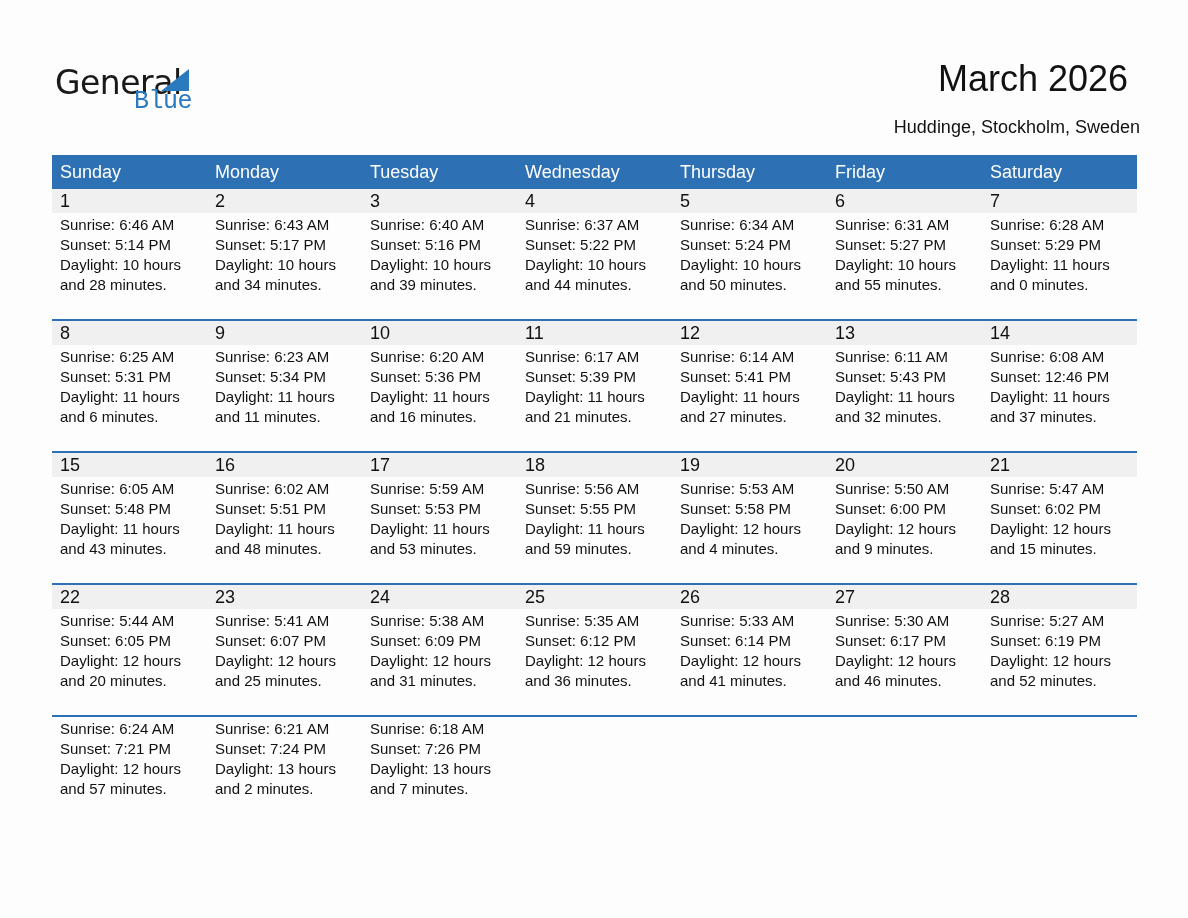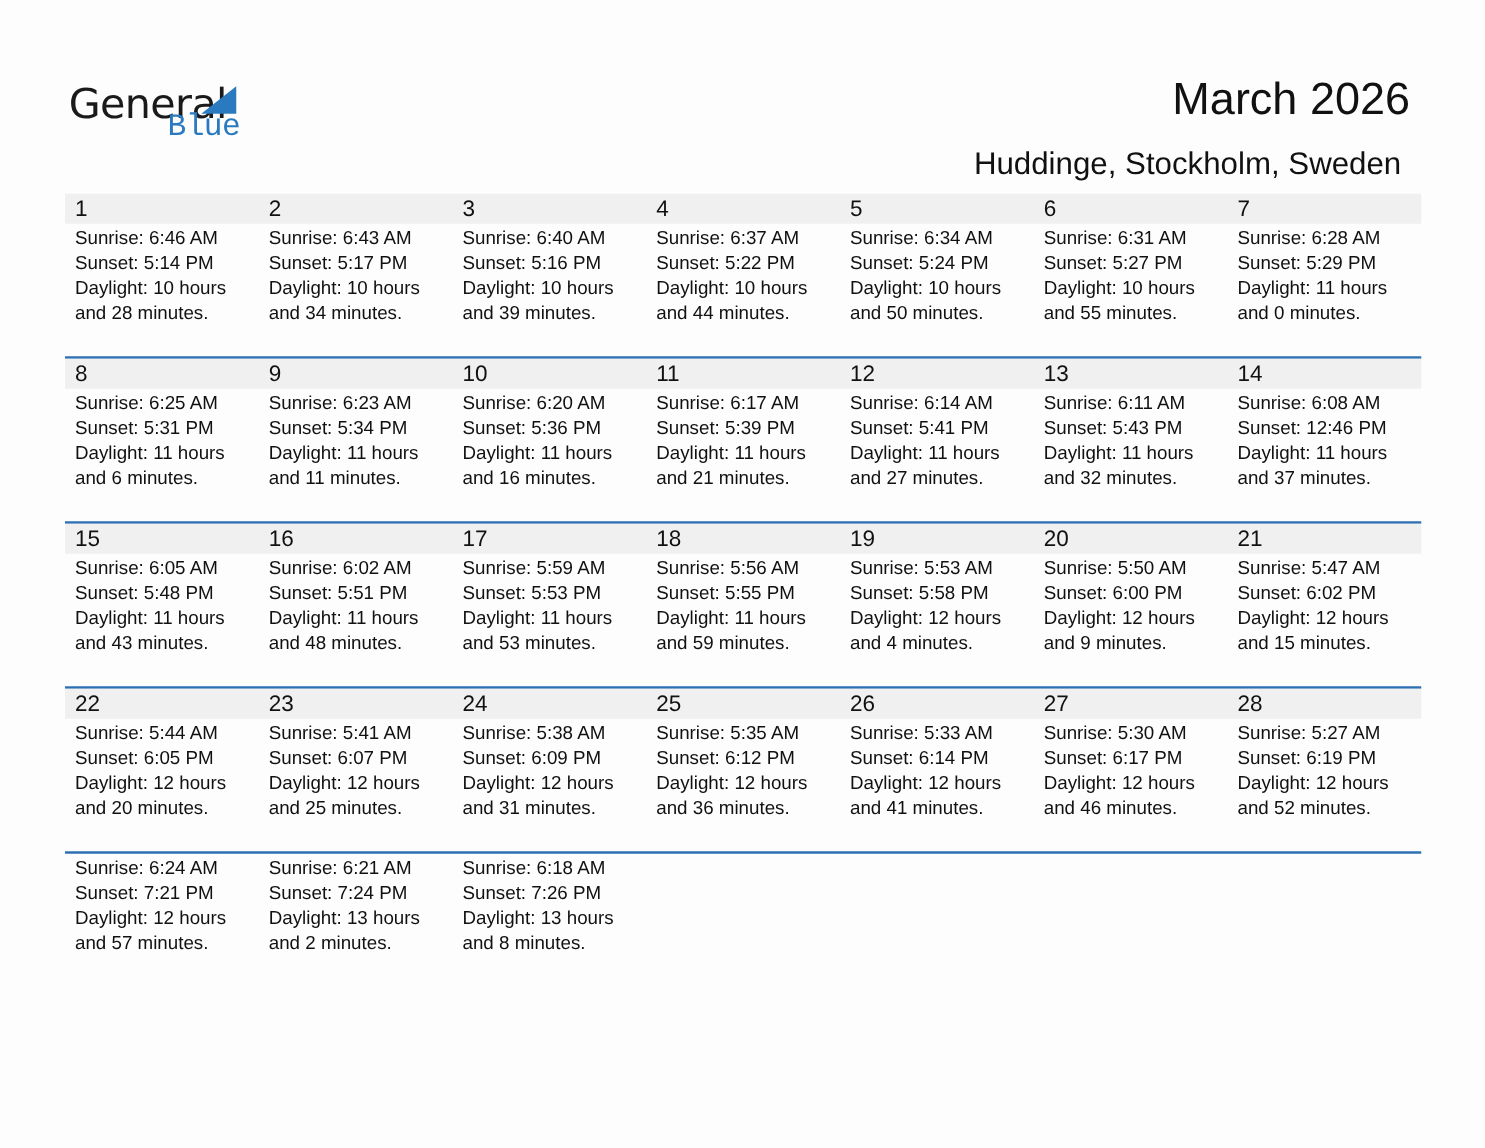--- a/index.html
+++ b/index.html
@@ -3,21 +3,21 @@
   <meta charset="utf-8">
   <style>
     html, body { margin: 0; padding: 0; background: #fdfdfd; }
     body { width: 1188px; height: 918px; position: relative; overflow: hidden; font-family: "Liberation Sans", sans-serif; color: #111; }
     .logo { position: absolute; left: 55px; top: 63px; width: 140px; height: 55px; }
     .logo-general { position: absolute; left: 0; top: 0; font-family: "DejaVu Sans", sans-serif; font-size: 33px; color: #1a1a1a; letter-spacing: -0.5px; }
     .logo-blue { position: absolute; left: 79px; top: 24px; font-family: Liberation Mono, monospace; font-size: 25px; color: #2a7ac0; letter-spacing: -0.5px; }
     .logo-tri { position: absolute; left: 106px; top: 6px; width: 0; height: 0; border-left: 28px solid transparent; border-bottom: 22px solid #2a7ac0; }
     .logo-tri::before { content: ""; position: absolute; left: -28px; top: 0; width: 0; height: 0; border-top: 22px solid transparent; border-left: 0 solid transparent; }
     .title { position: absolute; right: 60px; top: 58px; font-size: 36px; color: #111; }
-    .subtitle { position: absolute; right: 67px; top: 117px; font-size: 25px; color: #111; }
+    .subtitle { position: absolute; right: 48px; top: 117px; font-size: 18px; color: #111; }
     .cal { position: absolute; left: 52px; top: 155px; width: 1085px; }
     .head { display: flex; background: #2e70b4; height: 34px; }
     .head .dow { width: 155px; box-sizing: border-box; padding-left: 8px; color: #fff; font-size: 18px; line-height: 34px; }
     .week { margin-bottom: 24px; }
     .week.bordered { border-top: 2px solid #2e70b4; }
     .week-band { display: flex; background: #f0f0f0; height: 24px; }
     .week-band .num { width: 155px; box-sizing: border-box; padding-left: 8px; font-size: 18px; line-height: 24px; color: #111; }
     .week-body { display: flex; }
     .cell { width: 155px; box-sizing: border-box; padding-left: 8px; font-size: 15px; line-height: 20px; color: #111; padding-top: 2px; }
     .cell div { white-space: nowrap; }
@@ -28,20 +28,29 @@
 <div class="logo">
   <span class="logo-general">General</span>
   <span class="logo-tri"></span>
   <span class="logo-blue">Blue</span>
 </div>
 
 <div class="title">March 2026</div>
 <div class="subtitle">Huddinge, Stockholm, Sweden</div>
 
 <div class="cal">
+  <div class="head">
+    <div class="dow">Sunday</div>
+    <div class="dow">Monday</div>
+    <div class="dow">Tuesday</div>
+    <div class="dow">Wednesday</div>
+    <div class="dow">Thursday</div>
+    <div class="dow">Friday</div>
+    <div class="dow">Saturday</div>
+  </div>
   <div id="weeks">
       <div class="week">
         <div class="week-band">
           <div class="num">1</div>
           <div class="num">2</div>
           <div class="num">3</div>
           <div class="num">4</div>
           <div class="num">5</div>
           <div class="num">6</div>
           <div class="num">7</div>
@@ -267,21 +276,21 @@
           <div class="cell">
             <div>Sunrise: 6:21 AM</div>
             <div>Sunset: 7:24 PM</div>
             <div>Daylight: 13 hours</div>
             <div>and 2 minutes.</div>
           </div>
           <div class="cell">
             <div>Sunrise: 6:18 AM</div>
             <div>Sunset: 7:26 PM</div>
             <div>Daylight: 13 hours</div>
-            <div>and 8 minutes.</div>
+            <div>and 7 minutes.</div>
           </div>
           <div class="cell">
             <div></div>
             <div></div>
             <div></div>
             <div></div>
           </div>
           <div class="cell">
             <div></div>
             <div></div>

